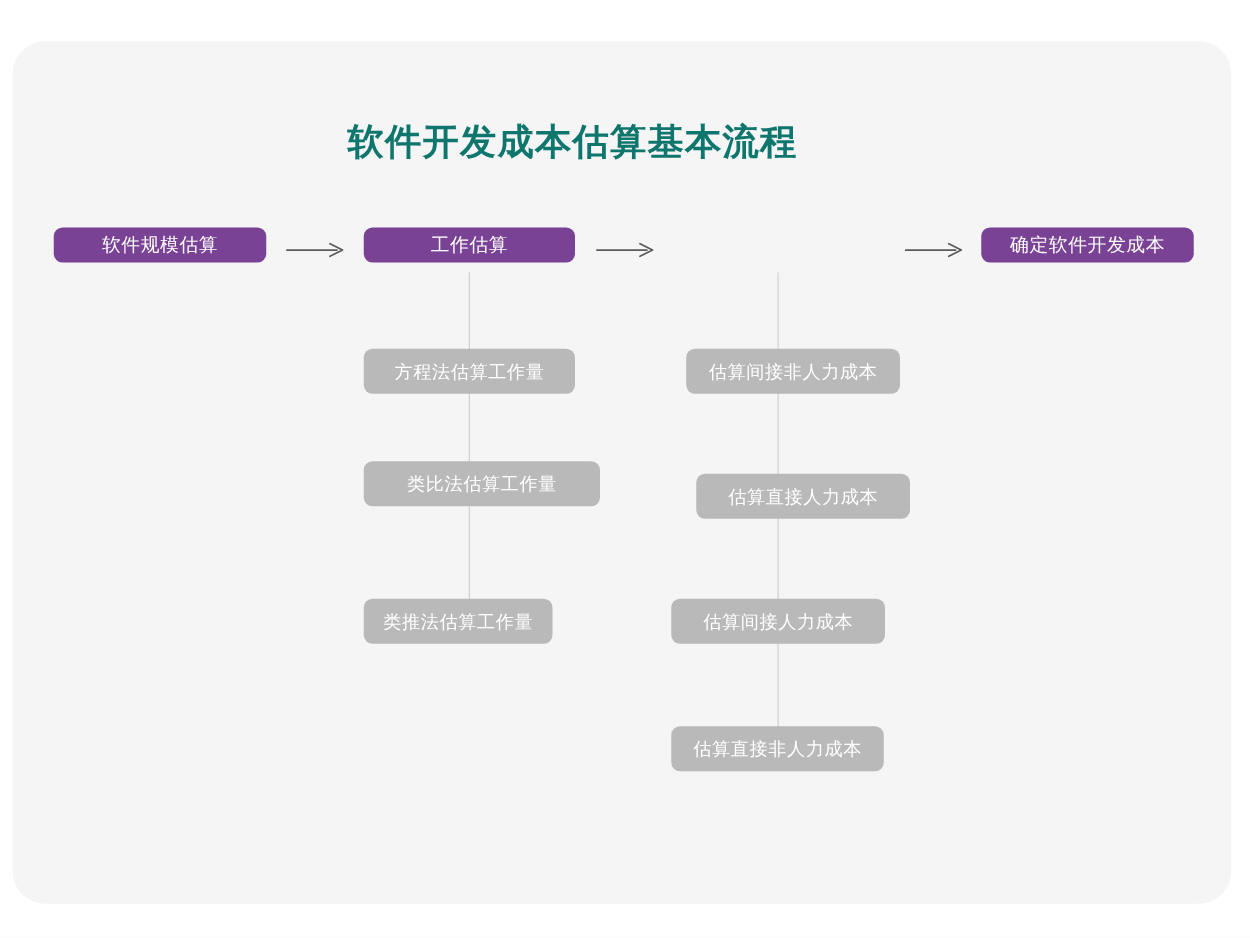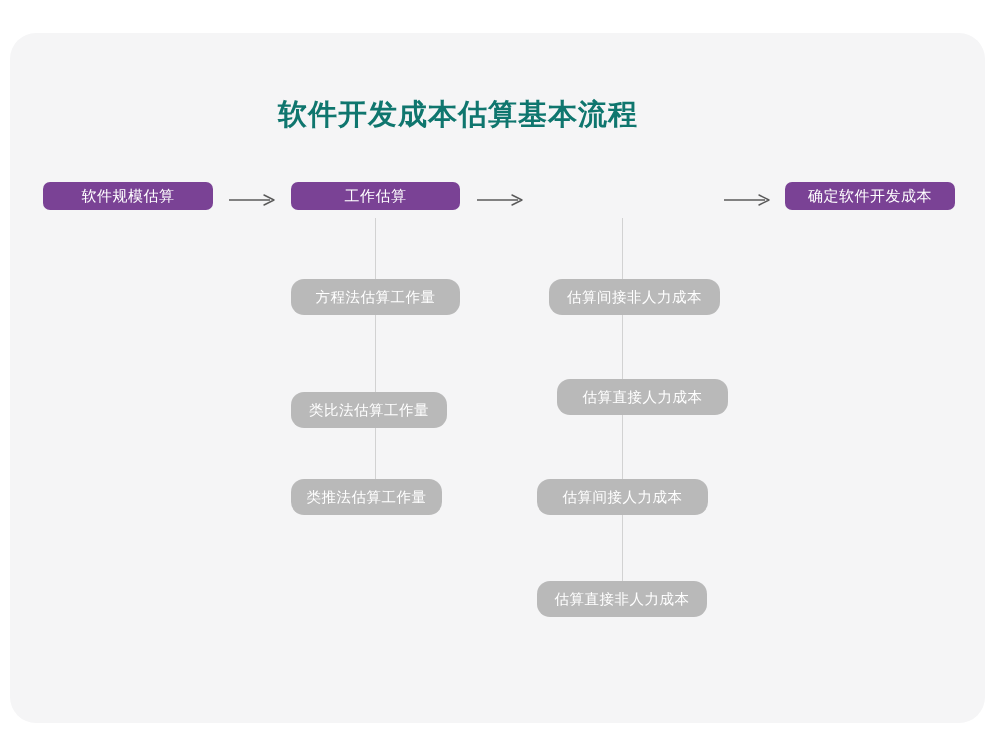--- a/index.html
+++ b/index.html
@@ -55,21 +55,20 @@
     background: #7a4295;
     font-size: 15px;
     height: 28px;
     letter-spacing: 0.5px;
   }
   .node.secondary {
     background: #b9b9b9;
     font-size: 14.5px;
     height: 36px;
     letter-spacing: 0.5px;
-    border-radius: 13px;
   }
   .vline {
     position: absolute;
     width: 1px;
     background: #d2d2d2;
   }
   .arrow {
     position: absolute;
     height: 22px;
     display: flex;
@@ -113,21 +112,21 @@
     </svg>
   </div>
 
   <div class="node primary" style="left:785px; top:182px; width:170px;">确定软件开发成本</div>
 
   <div class="vline" style="left:375px; top:218px; height:279px;"></div>
 
   <div class="vline" style="left:622px; top:218px; height:382px;"></div>
 
   <div class="node secondary" style="left:291px; top:279px; width:169px;">方程法估算工作量</div>
-  <div class="node secondary" style="left:291px; top:392px; width:156px;">类比法估算工作量</div>
+  <div class="node secondary" style="left:291px; top:369px; width:189px;">类比法估算工作量</div>
   <div class="node secondary" style="left:291px; top:479px; width:151px;">类推法估算工作量</div>
 
   <div class="node secondary" style="left:537px; top:279px; width:171px;margin-left:12px;">估算间接非人力成本</div>
   <div class="node secondary" style="left:537px; top:379px; width:171px;margin-left:20px;">估算直接人力成本</div>
   <div class="node secondary" style="left:537px; top:479px; width:171px;">估算间接人力成本</div>
   <div class="node secondary" style="left:537px; top:581px; width:170px;">估算直接非人力成本</div>
 
 </div>
 
 </body></html>

